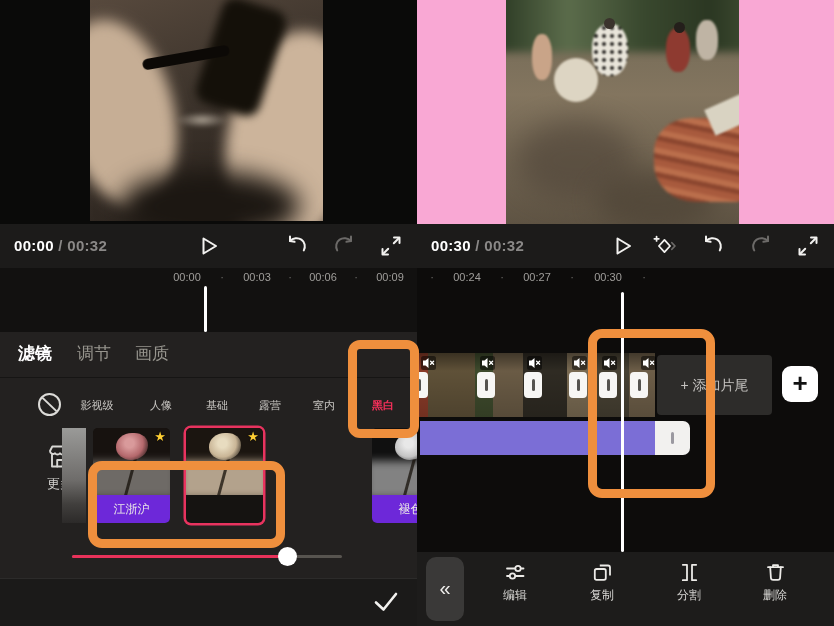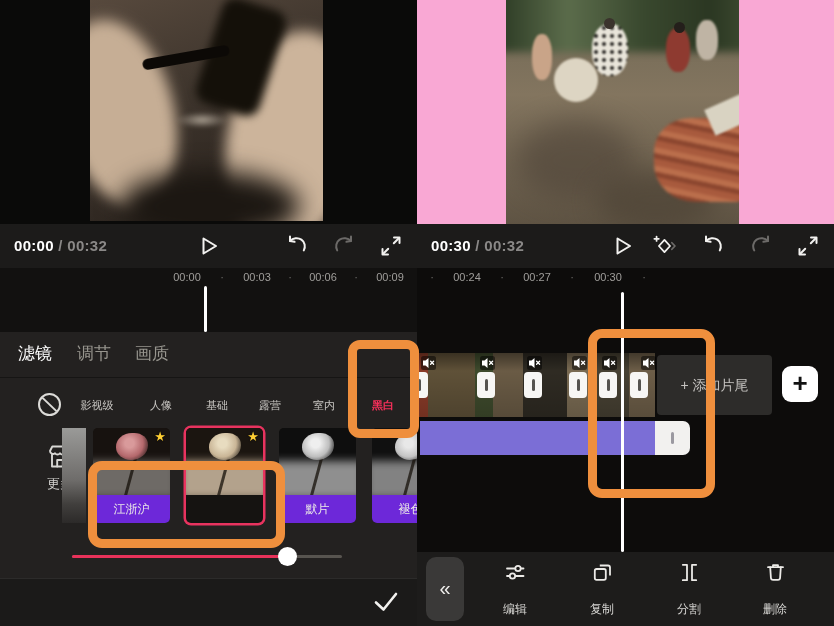--- a/index.html
+++ b/index.html
@@ -55,21 +55,21 @@
     border-radius:40% 12% 10% 45%; }
   #rprev .slab { position:absolute; left:202px; top:100px; width:44px; height:28px; background:#d9d3c2; transform:rotate(-24deg); filter:blur(1px); }
   #rprev .dirt1 { position:absolute; left:10px; top:120px; width:120px; height:80px; background:#51463a; border-radius:50%; filter:blur(14px); opacity:.65; }
   #rprev .dirt2 { position:absolute; left:90px; top:170px; width:120px; height:60px; background:#4a4033; border-radius:50%; filter:blur(12px); opacity:.6; }
 
   
   #left-timeline { position:absolute; left:0; top:268px; width:417px; height:64px; background:#121110; }
   #left-playhead { left:204px; top:286px; height:46px; }
   #filter-panel { position:absolute; left:0; top:332px; width:417px; height:246px; background:#232120; }
   .tab { position:absolute; top:10px; font-size:17px; color:#98968f; }
-  .tab.active { color:#ffffff; font-weight:normal; }
+  .tab.active { color:#ffffff; font-weight:bold; }
   #tabs-divider { position:absolute; left:0; top:45px; width:417px; height:1px; background:#161514; }
   .cat { position:absolute; top:66px; font-size:11px; color:#c9c7c3; transform:translateX(-50%); white-space:nowrap; }
   .cat.active { color:#f5305a; font-weight:bold; }
   #none-icon { position:absolute; left:36px; top:59px; width:27px; height:27px; }
   #more-btn { position:absolute; left:38px; top:110px; width:44px; text-align:center; }
   #more-btn svg { width:32px; height:30px; }
   #more-label { font-size:13px; color:#d5d4d1; margin-top:3px; }
   #strip-edge { position:absolute; left:62px; top:96px; width:24px; height:95px;
     background:linear-gradient(180deg,#9a9a98 0%,#6e6c6a 55%,#413f3d 80%,#2c2a29 100%); }
   .tile { position:absolute; top:96px; width:77px; height:95px; border-radius:5px; overflow:hidden; background:#151311; }
@@ -112,21 +112,21 @@
   #audio-handle { position:absolute; left:238px; top:153px; width:35px; height:34px; background:#f2f1ef; border-radius:0 7px 7px 0; }
   #audio-handle::after { content:""; position:absolute; left:16px; top:11px; width:3px; height:12px; background:#9b99a0; border-radius:2px; }
   #right-playhead { left:204px; top:292px; height:260px; }
 
   
   #clip-toolbar { position:absolute; left:0; top:552px; width:417px; height:74px; background:#1d1c1b; }
   #collapse-btn { position:absolute; left:9px; top:5px; width:38px; height:64px; background:#3a3938; border-radius:10px;
     color:#f0efed; font-size:20px; text-align:center; line-height:62px; }
   .tool { position:absolute; top:8px; width:64px; text-align:center; }
   .tool svg { width:25px; height:25px; }
-  .tool-label { font-size:12px; color:#d8d7d4; margin-top:16px; }
+  .tool-label { font-size:12px; color:#d8d7d4; margin-top:2px; }
 
   
   .anno { position:absolute; border:9px solid #ef8f3d; z-index:40; }
   #anno-blackwhite { left:348px; top:340px; width:71px; height:98px; border-radius:12px; }
   #anno-filters { left:88px; top:461px; width:197px; height:87px; border-radius:14px; }
   #anno-timeline { left:588px; top:329px; width:127px; height:169px; border-radius:14px; }
 
   svg { display:block; }
 </style>
 </head>
@@ -222,28 +222,20 @@
         </div>
         <div class="tile-label">江浙沪</div>
       </div>
       <div class="tile t1 selected" style="left:186px">
         <div class="tile-img">
           <div class="tile-low"></div>
             <div class="stem"></div>
             <div class="bloom"></div>
           <span class="fav-star">★</span>
         </div>
-      </div>
-      <div class="tile t2" style="left:279px">
-        <div class="tile-img">
-          <div class="tile-low"></div>
-            <div class="stem"></div>
-            <div class="bloom"></div>
-        </div>
-        <div class="tile-label">默片</div>
       </div>
       <div class="tile t3" style="left:372px">
         <div class="tile-img">
           <div class="tile-low"></div>
             <div class="stem"></div>
             <div class="bloom"></div>
         </div>
         <div class="tile-label">褪色</div>
       </div>
 

